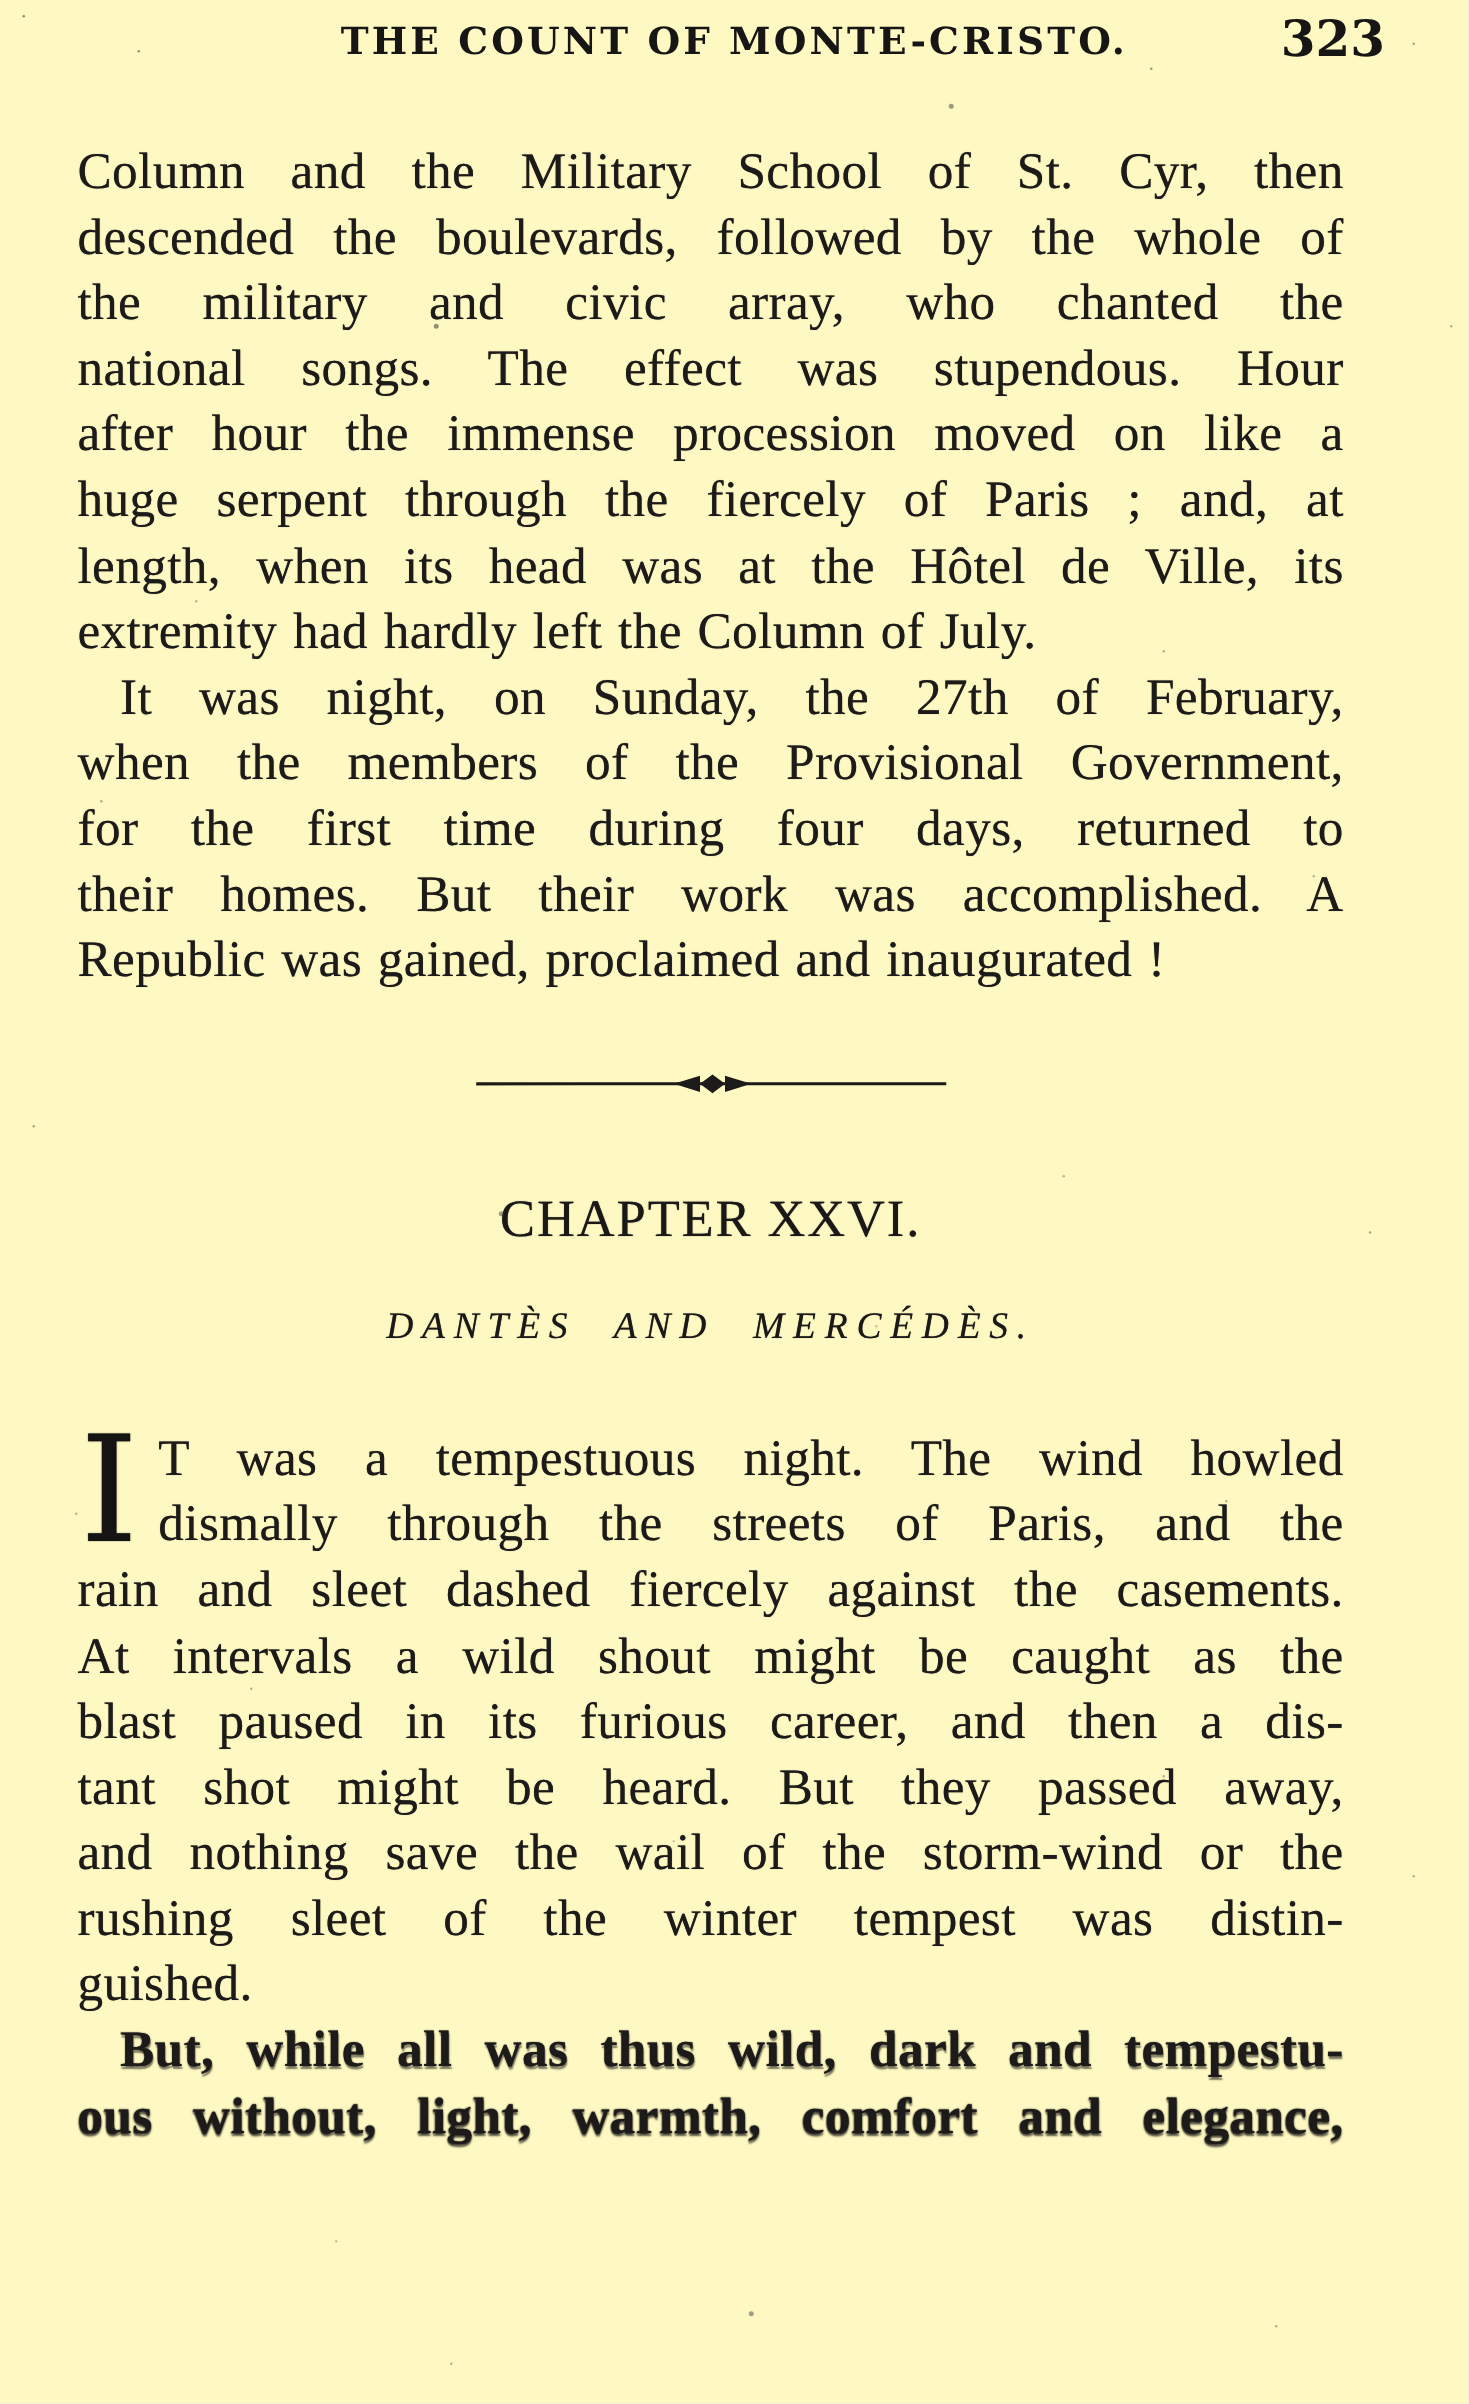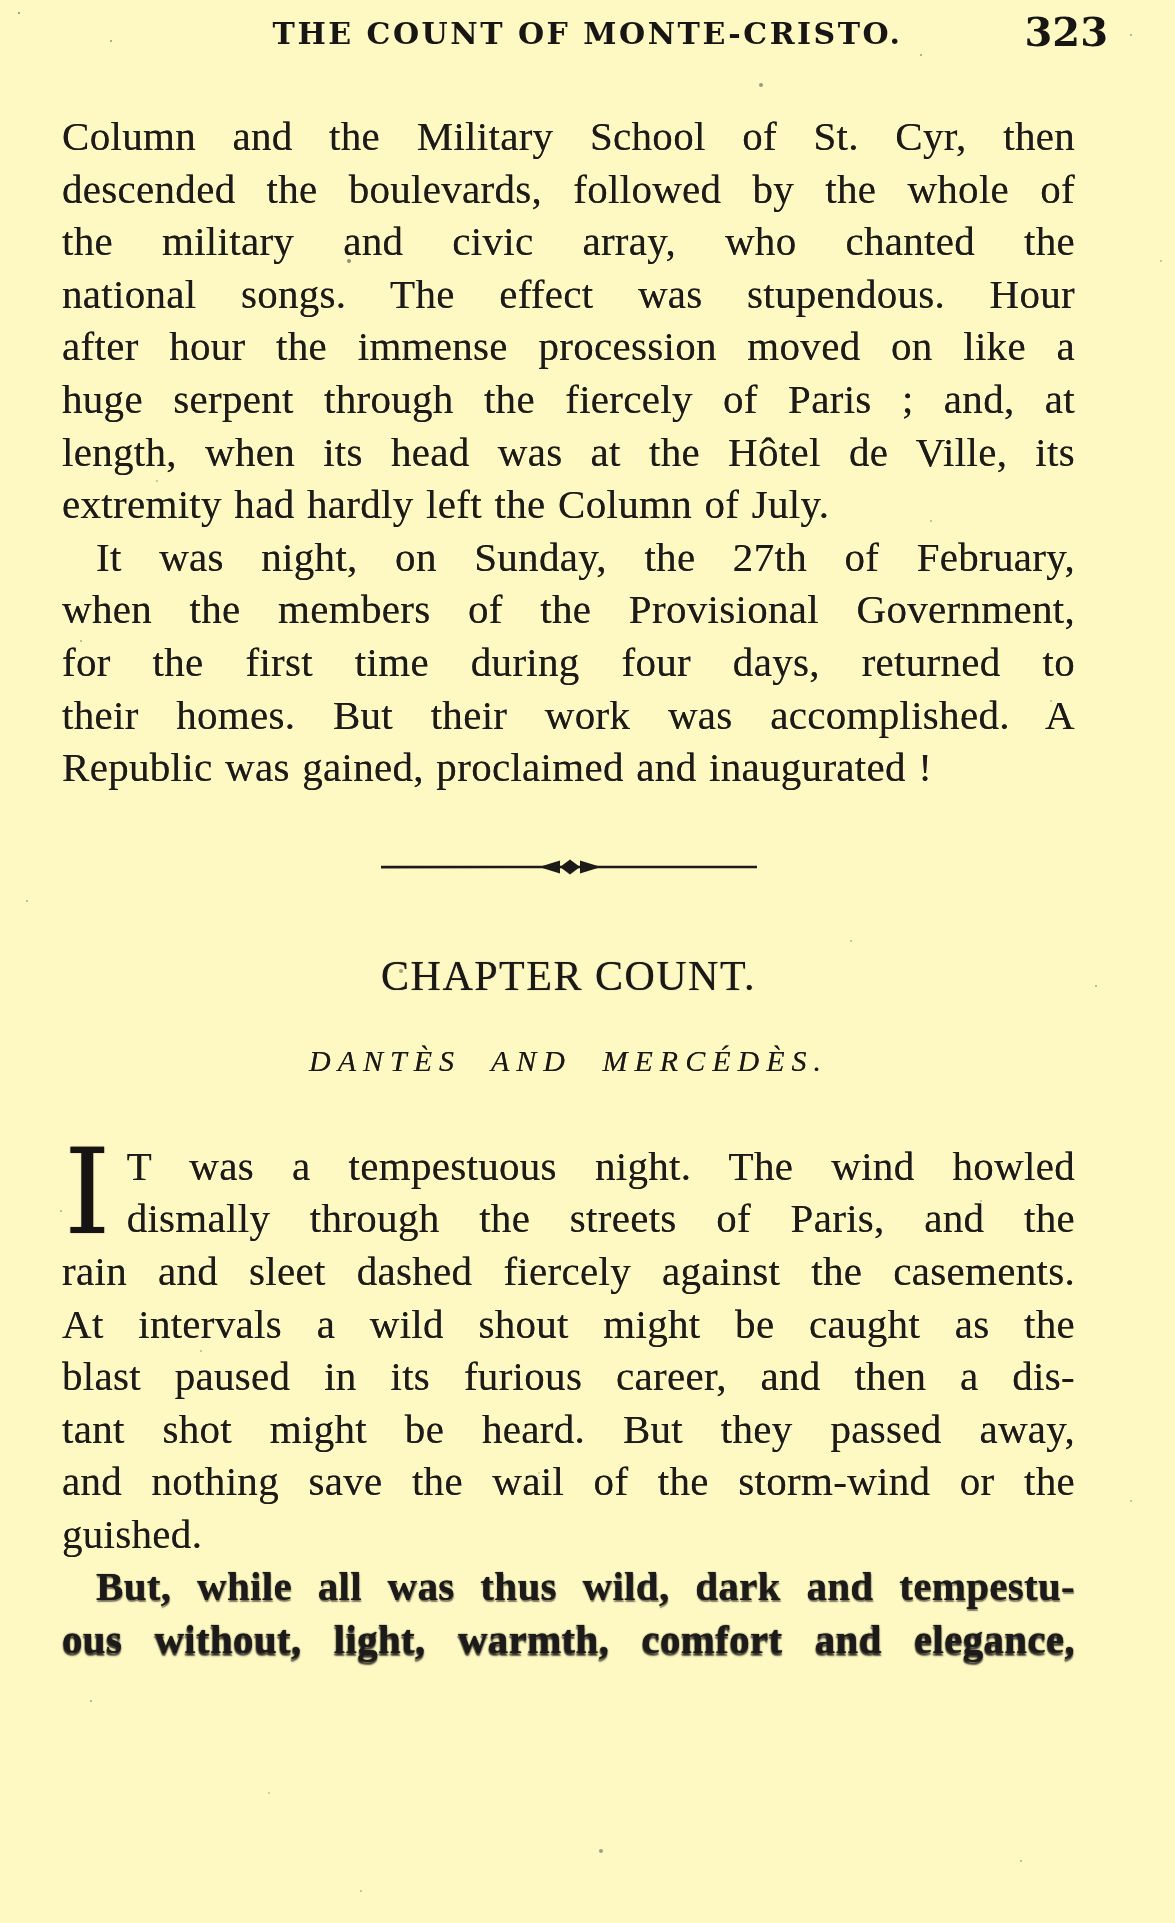--- a/index.html
+++ b/index.html
@@ -176,35 +176,36 @@
     <div class="divider">
       <svg width="380" height="22" viewBox="0 0 380 22">
         <line x1="2" y1="11" x2="378" y2="11" stroke="#1d1b19" stroke-width="2.4"></line>
         <line x1="2" y1="11.8" x2="150" y2="11.2" stroke="#1d1b19" stroke-width="1.2" opacity="0.6"></line>
         <polygon points="160,11 181,4.5 181,17.5" fill="#1d1b19"></polygon>
         <polygon points="191,3.5 201,11 191,18.5 181,11" fill="#1d1b19"></polygon>
         <polygon points="222,11 201,4.5 201,17.5" fill="#1d1b19"></polygon>
       </svg>
     </div>
 
-    <h2 class="chapter-head">CHAPTER COUNT.</h2>
+    <h2 class="chapter-head">CHAPTER XXVI.</h2>
 
     <h3 class="chapter-sub">DANTÈS AND MERCÉDÈS.</h3>
 
     <div class="chapter-text">
       <span class="dropcap">I</span>
       <div class="paras">
           <div class="para">
             <div class="line">T was a tempestuous night. The wind howled</div>
             <div class="line">dismally through the streets of Paris, and the</div>
             <div class="line">rain and sleet dashed fiercely against the casements.</div>
             <div class="line">At intervals a wild shout might be caught as the</div>
             <div class="line">blast paused in its furious career, and then a dis-</div>
             <div class="line">tant shot might be heard. But they passed away,</div>
             <div class="line">and nothing save the wail of the storm-wind or the</div>
+            <div class="line">rushing sleet of the winter tempest was distin-</div>
             <div class="line line-end">guished.</div>
           </div>
           <div class="para indent smudged">
             <div class="line">But, while all was thus wild, dark and tempestu-</div>
             <div class="line">ous without, light, warmth, comfort and elegance,</div>
           </div>
         </div>
     </div>
 
   </section>

